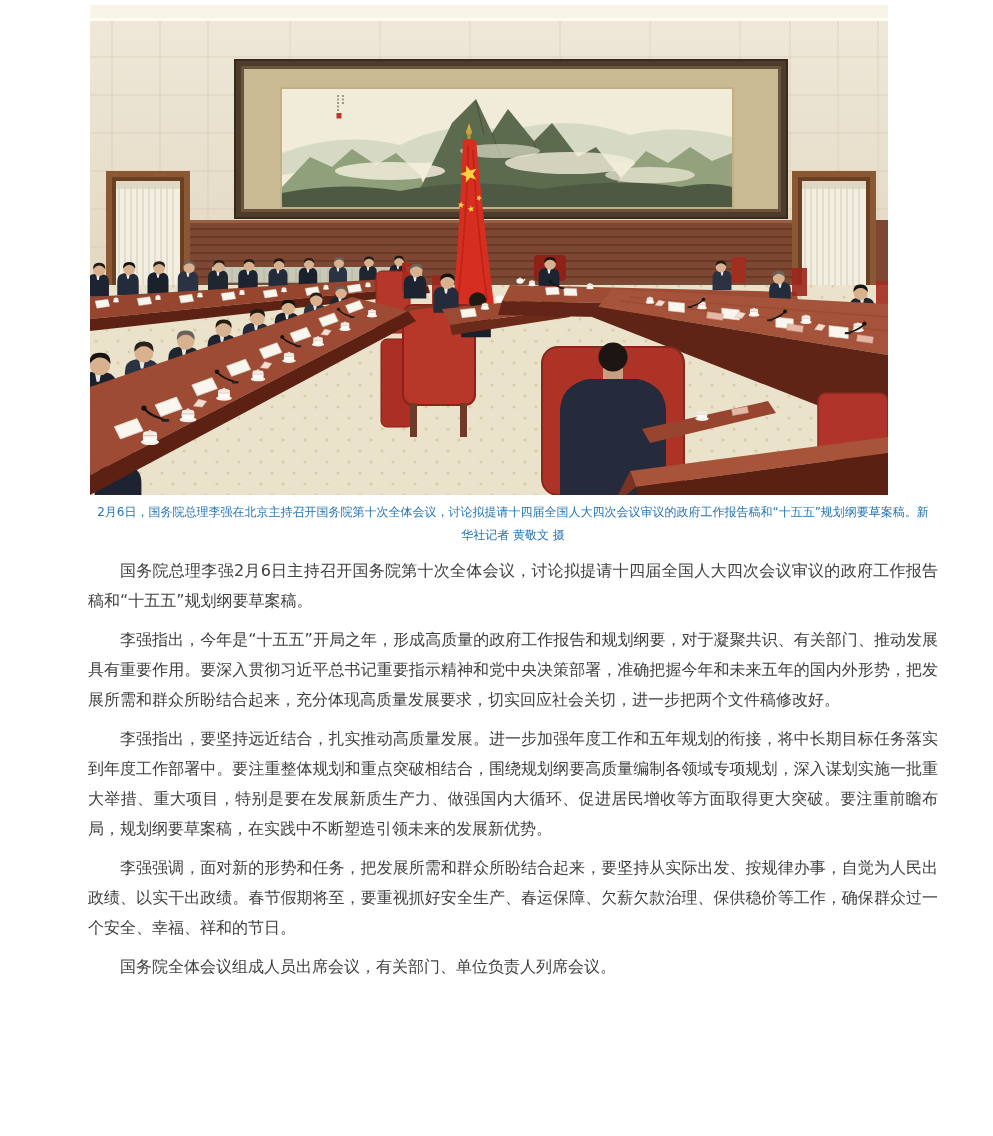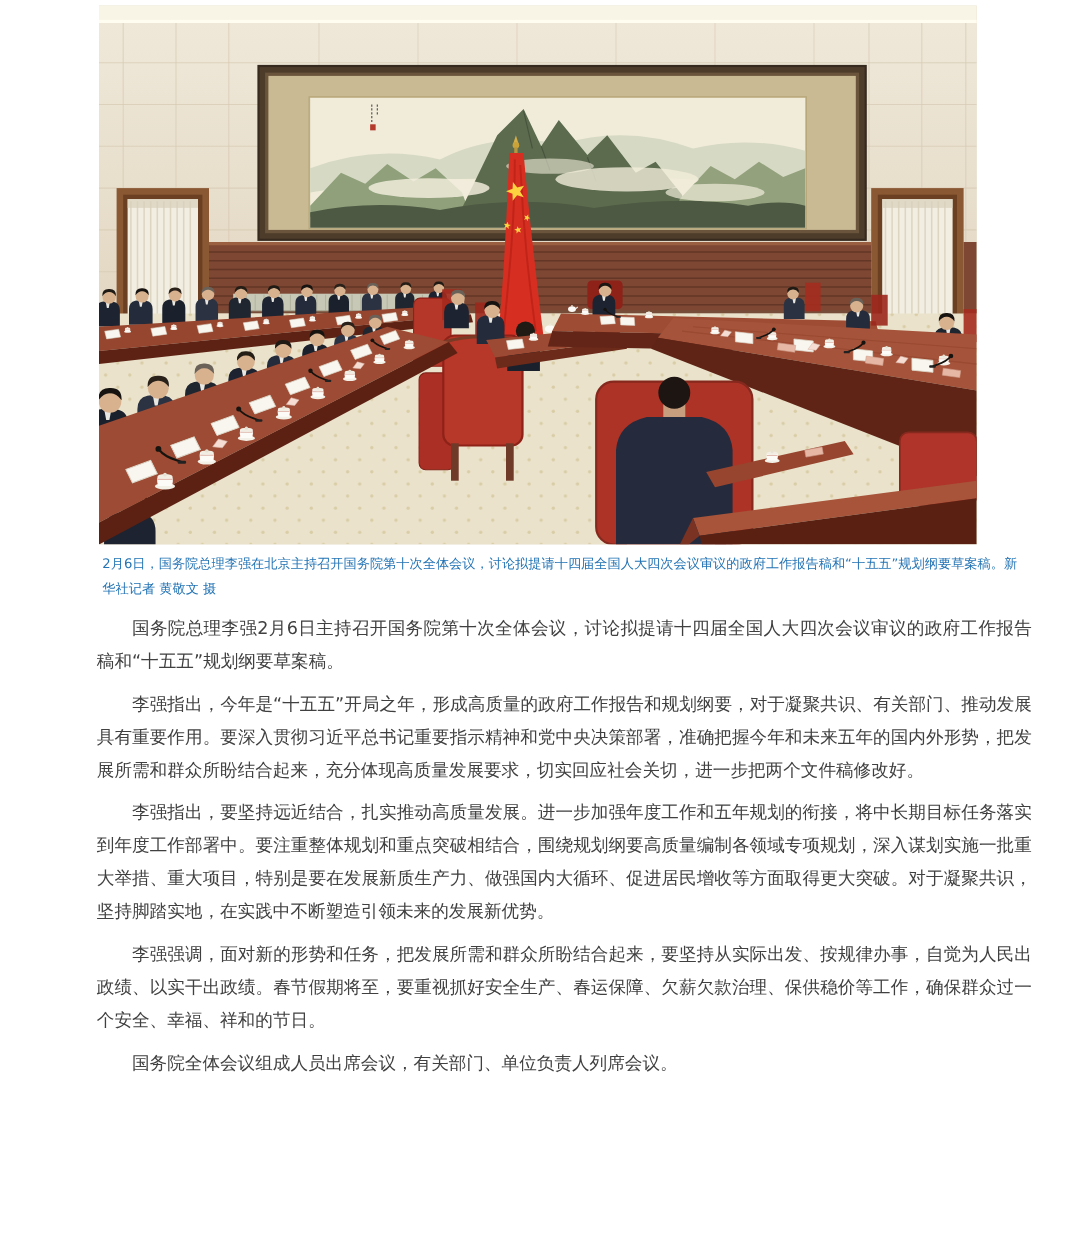--- a/index.html
+++ b/index.html
@@ -8,21 +8,21 @@
     background:#ffffff;
     font-family:"DejaVu Sans","Liberation Sans",sans-serif;
   }
   .photo-figure{
     position:absolute;left:90px;top:5px;width:798px;height:490px;
     margin:0;background:#e9e1d0;overflow:hidden;
   }
   .photo-figure svg{display:block;}
   .caption{
     position:absolute;left:93px;top:501px;width:840px;margin:0;
-    text-align:left;font-size:12px;line-height:23px;color:#2474b5;
+    text-align:center;font-size:12px;line-height:23px;color:#2474b5;
   }
   .article{position:absolute;left:88px;top:556px;width:850px;}
   .article p{
     margin:0 0 9px 0;font-size:16px;line-height:30px;color:#404040;
     text-align:justify;text-indent:2em;
   }
 </style>
 </head>
 <body>
 
@@ -775,16 +775,16 @@
         </g>
       </svg>
     </div>
 </figure>
 
 <p class="caption">2月6日，国务院总理李强在北京主持召开国务院第十次全体会议，讨论拟提请十四届全国人大四次会议审议的政府工作报告稿和“十五五”规划纲要草案稿。新华社记者 黄敬文 摄</p>
 
 <div class="article">
   <p>国务院总理李强2月6日主持召开国务院第十次全体会议，讨论拟提请十四届全国人大四次会议审议的政府工作报告稿和“十五五”规划纲要草案稿。</p>
   <p>李强指出，今年是“十五五”开局之年，形成高质量的政府工作报告和规划纲要，对于凝聚共识、有关部门、推动发展具有重要作用。要深入贯彻习近平总书记重要指示精神和党中央决策部署，准确把握今年和未来五年的国内外形势，把发展所需和群众所盼结合起来，充分体现高质量发展要求，切实回应社会关切，进一步把两个文件稿修改好。</p>
-  <p>李强指出，要坚持远近结合，扎实推动高质量发展。进一步加强年度工作和五年规划的衔接，将中长期目标任务落实到年度工作部署中。要注重整体规划和重点突破相结合，围绕规划纲要高质量编制各领域专项规划，深入谋划实施一批重大举措、重大项目，特别是要在发展新质生产力、做强国内大循环、促进居民增收等方面取得更大突破。对于凝聚共识，坚持脚踏实地，在实践中不断塑造引领未来的发展新优势。</p>
+  <p>李强指出，要坚持远近结合，扎实推动高质量发展。进一步加强年度工作和五年规划的衔接，将中长期目标任务落实到年度工作部署中。要注重整体规划和重点突破相结合，围绕规划纲要高质量编制各领域专项规划，深入谋划实施一批重大举措、重大项目，特别是要在发展新质生产力、做强国内大循环、促进居民增收等方面取得更大突破。要注重前瞻布局，规划纲要草案稿，在实践中不断塑造引领未来的发展新优势。</p>
   <p>李强强调，面对新的形势和任务，把发展所需和群众所盼结合起来，要坚持从实际出发、按规律办事，自觉为人民出政绩、以实干出政绩。春节假期将至，要重视抓好安全生产、春运保障、欠薪欠款治理、保供稳价等工作，确保群众过一个安全、幸福、祥和的节日。</p>
   <p>国务院全体会议组成人员出席会议，有关部门、单位负责人列席会议。</p>
 </div>
 
 </body></html>

